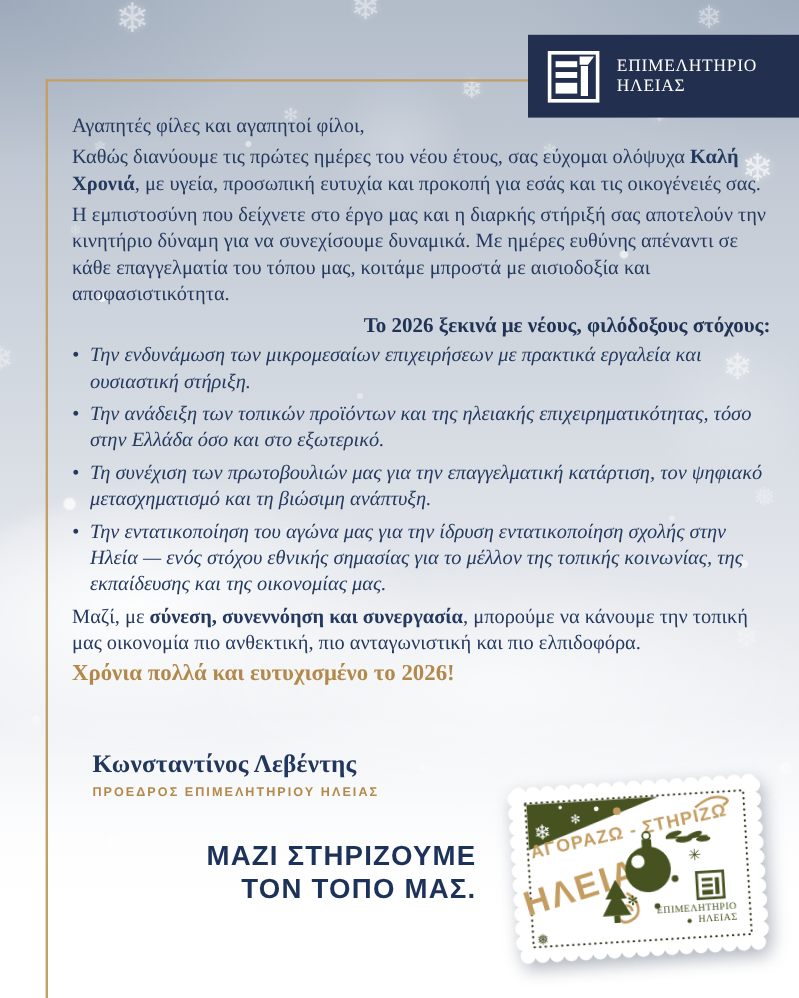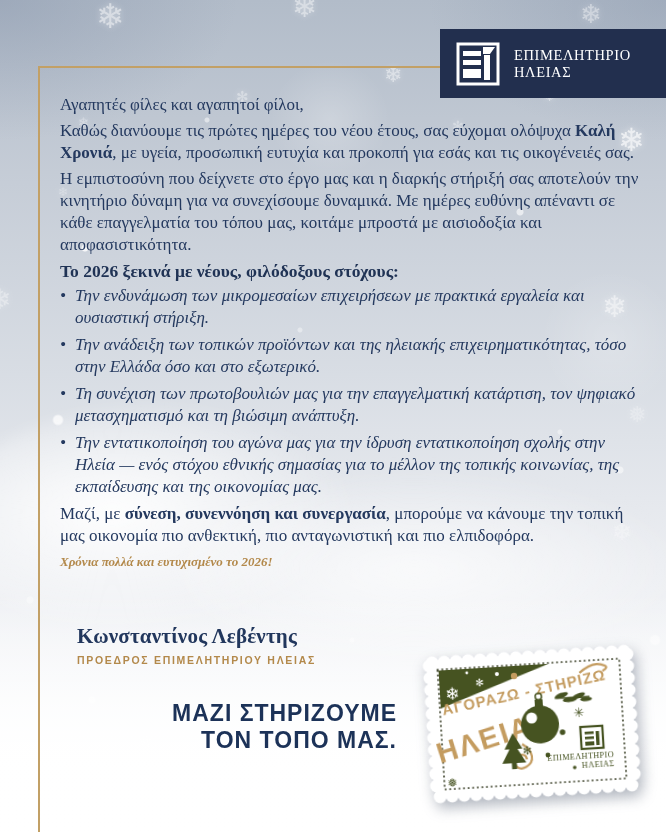--- a/index.html
+++ b/index.html
@@ -48,26 +48,26 @@
   .frame-left{position:absolute;left:38px;top:66px;width:2px;height:766px;background:#c2a066;}
 
   .logo-box{position:absolute;left:440px;top:29px;width:226px;height:69px;background:#222f4e;
     display:flex;align-items:center;padding-left:15px;box-sizing:border-box;gap:13px;}
   .logo-box .org{color:#ffffff;font-family:"Liberation Serif","DejaVu Serif",serif;
     font-size:14.5px;line-height:17px;letter-spacing:.6px;}
 
   .letter{position:absolute;left:60px;top:94px;width:582px;color:#24395f;
     font-size:17px;line-height:22px;}
   .letter p{margin:0 0 4px 0;}
-  .goals-heading{font-weight:bold;margin:1px 0 3px 0 !important;font-size:17.5px;color:#203355;}
+  .goals-heading{font-weight:bold;margin:1px 0 3px 0 !important;font-size:17.5px;color:#203355;text-align:right;}
   .goals{list-style:none;margin:0 0 2px 0;padding:0;}
   .goals li{display:flex;margin:0 0 5px 0;font-style:italic;}
   .goals .marker{width:15px;flex:0 0 15px;}
   .goals b{font-weight:normal;}
-  .wish{font-weight:bold;color:#b3894b;font-size:13px;margin-top:3px !important;font-style:italic;}
+  .wish{font-weight:bold;color:#b3894b;font-size:19px;margin-top:3px !important;}
 
   .signature{position:absolute;left:77px;top:624px;}
   .sig-name{color:#22375d;font-size:21px;font-weight:bold;letter-spacing:.2px;}
   .sig-title{color:#b3894b;font-family:"Liberation Sans","DejaVu Sans",sans-serif;
     font-size:10.5px;font-weight:bold;letter-spacing:1.7px;margin-top:5px;}
 
   .tagline{position:absolute;left:60px;top:700px;width:337px;text-align:right;
     font-family:"Liberation Sans","DejaVu Sans",sans-serif;font-weight:bold;
     color:#1c3258;font-size:23px;line-height:27px;letter-spacing:1px;}
 

